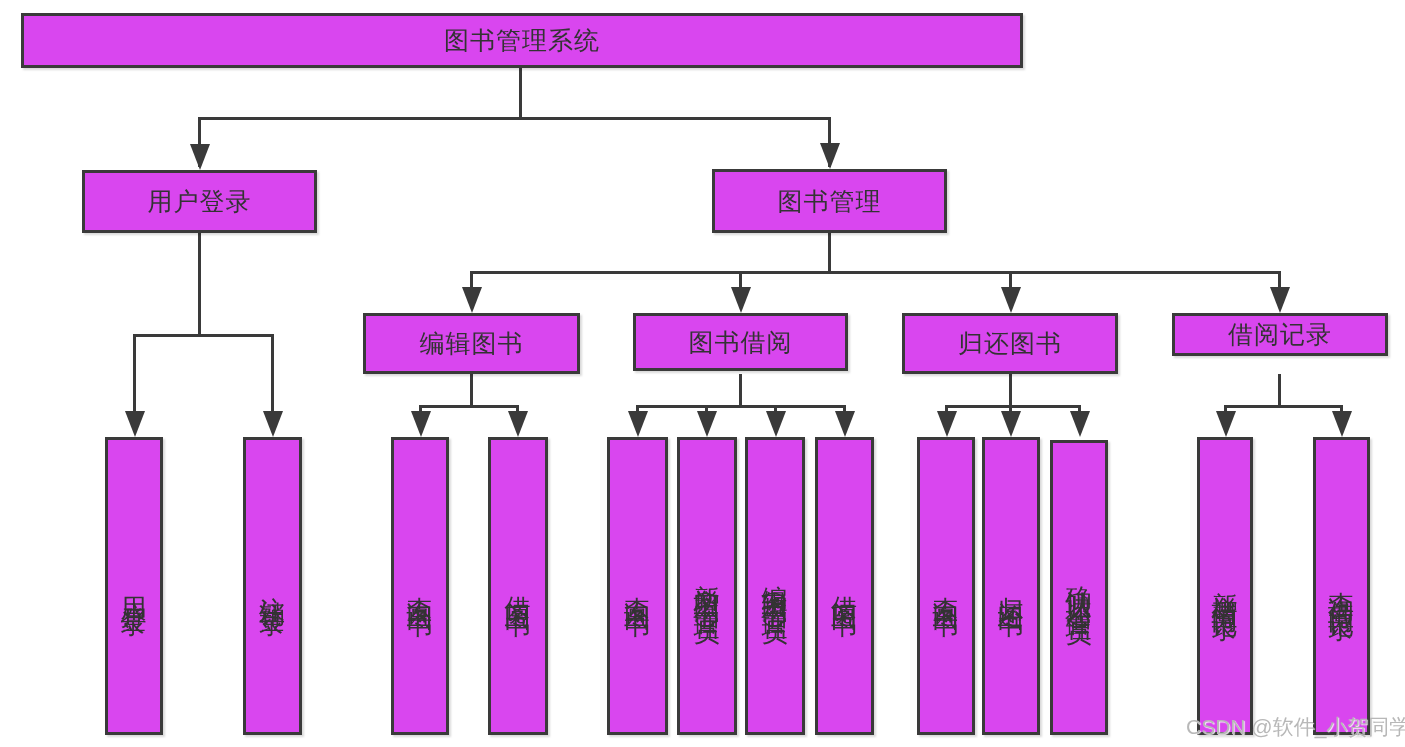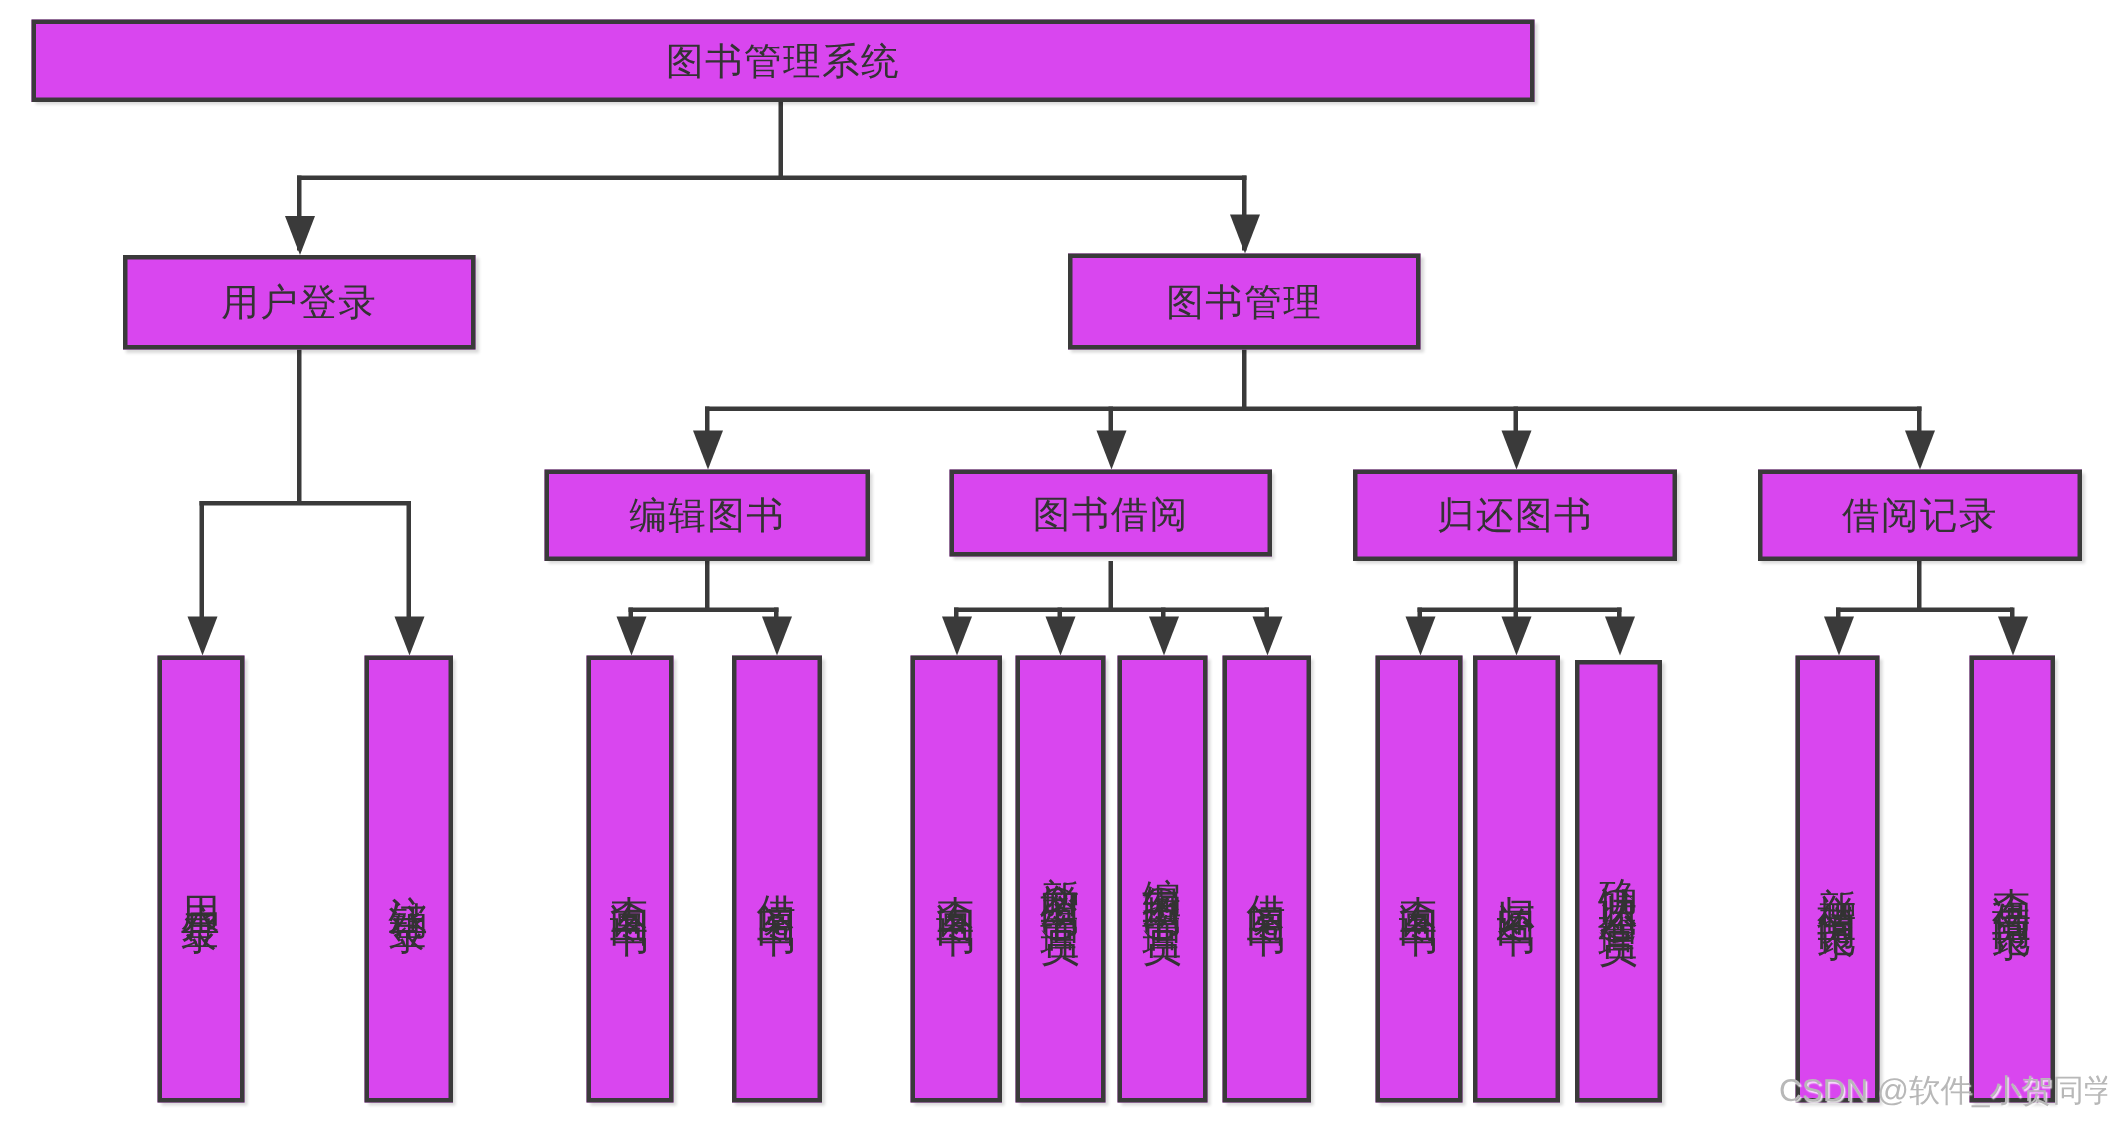--- a/index.html
+++ b/index.html
@@ -110,21 +110,21 @@
 
   <div class="node" style="left:363px;top:313px;width:217px;height:61px">
     <span>编辑图书</span>
   </div>
   <div class="node" style="left:633px;top:313px;width:215px;height:58px">
     <span>图书借阅</span>
   </div>
   <div class="node" style="left:902px;top:313px;width:216px;height:61px">
     <span>归还图书</span>
   </div>
-  <div class="node" style="left:1172px;top:313px;width:216px;height:61px">
+  <div class="node" style="left:1172px;top:313px;width:216px;height:43px">
     <span>借阅记录</span>
   </div>
 
   <div class="node leaf" style="left:105px;top:437px;width:58px;height:298px">
     <span>用户登录</span>
   </div>
   <div class="node leaf" style="left:243px;top:437px;width:59px;height:298px">
     <span>注销登录</span>
   </div>
 

